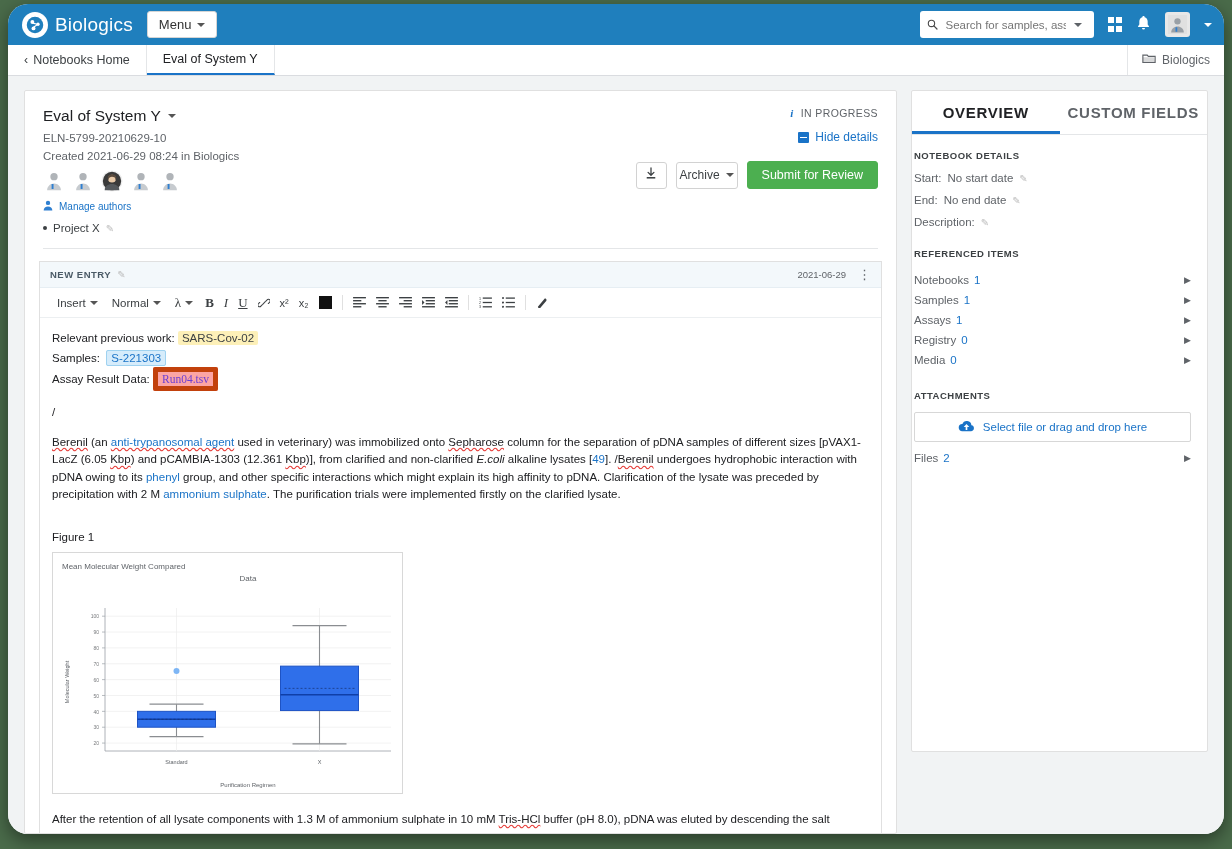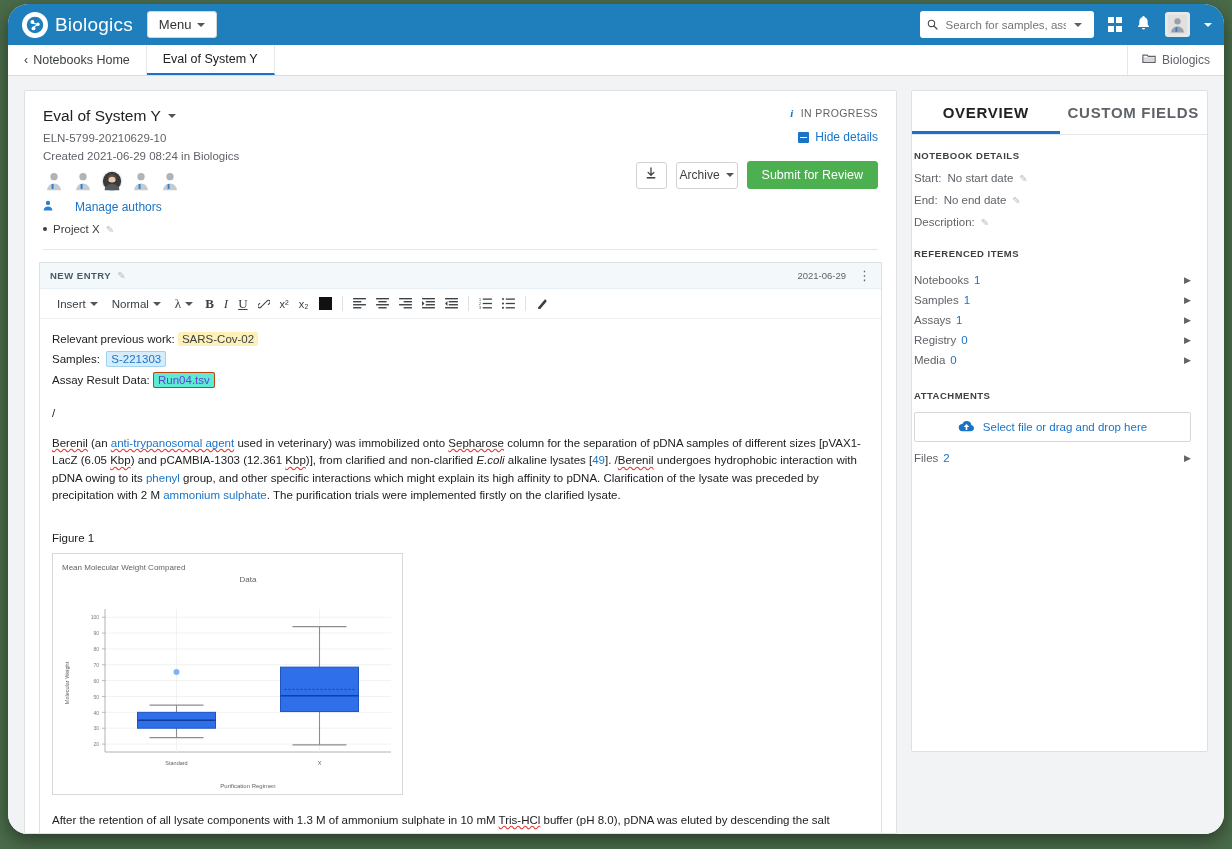--- a/index.html
+++ b/index.html
@@ -96,21 +96,21 @@
   .doc-head { padding: 16px 18px 0 18px; position:relative; }
   .doc-title { font-size:15.5px; color:#202124; display:flex; align-items:center; gap:7px;}
   .doc-id { font-size:11.5px; color:#5f6368; margin-top:7px; }
   .doc-created { font-size:11.5px; color:#5f6368; margin-top:6px; }
   .avatars { display:flex; gap:7px; margin-top:8px; }
   .av {
     width:22px;height:22px;border-radius:50%;
     background:#fff; display:block; position:relative;
   }
   .manage-authors {
-    margin-top:8px; font-size:12px; color:#1a73c7; display:flex; align-items:center; gap:22px; cursor:pointer;
+    margin-top:8px; font-size:10px; color:#1a73c7; display:flex; align-items:center; gap:6px; cursor:pointer;
   }
   .project-row { margin-top:9px; font-size:11.5px; color:#3c4043; display:flex; align-items:center; gap:6px;}
   .bullet { width:4px;height:4px;border-radius:50%;background:#3c4043; display:inline-block;}
   .pencil { color:#bdbdbd; font-size:10px; }
 
   .status-wrap { position:absolute; right:18px; top:16px; text-align:right; }
   .status-line { display:flex; align-items:center; justify-content:flex-end; gap:7px; font-size:10.5px; color:#5f6368; letter-spacing:.4px;}
   .info-i { color:#1a73c7; font-weight:bold; font-size:11px; font-style:italic; font-family:"Liberation Serif", serif;}
   .hide-details { margin-top:11px; display:flex; align-items:center; justify-content:flex-end; gap:6px; font-size:12px; color:#1a73c7; cursor:pointer;}
   .minus-box { width:11px;height:11px;background:#1a73c7; border-radius:1px; position:relative;}
@@ -143,21 +143,21 @@
   }
   .tb-item { display:flex;align-items:center;gap:4px; padding:0 7px; cursor:pointer; height:22px;}
   .tb-ic { padding:0 5px; cursor:pointer; display:flex; align-items:center; justify-content:center; height:22px; font-size:12px;}
   .tb-sep { width:1px;height:15px;background:#e0e0e0;margin:0 5px;}
   .color-sw { width:13px;height:13px;background:#111; display:inline-block;}
 
   .editor { padding:12px 12px 0 12px; font-size:11.5px; color:#202124; line-height:1.5;}
   .tag { padding:1px 4px; border-radius:2px; }
   .tag-yellow { background:#fdf0b8; color:#3c4043;}
   .tag-blue { background:#d6ecfb; color:#1a73c7; border:1px solid #9fd2f0;}
-  .tag-purple { background:#5eead4; color:#6b3fd4; border:1px solid #c2410c;}
+  .tag-purple { background:#fca5a5; color:#6b3fd4; border:5px solid #c2410c;font-family:Liberation Serif, serif;}
   .lnk { color:#1a73c7; }
   .sq { text-decoration: underline wavy #e53935; text-decoration-skip-ink:none;}
   .para { margin-top:13px; text-align:left; line-height:1.52;}
   .fig-label { margin-top:25px; font-size:11.5px; color:#202124;}
   .figure {
     margin-top:6px; width:351px; height:242px;
     border:1px solid #d8d8d8; background:#fff; position:relative;
   }
   .fig-caption { position:absolute; left:9px; top:8px; font-size:8px; color:#5f6368;}
 

